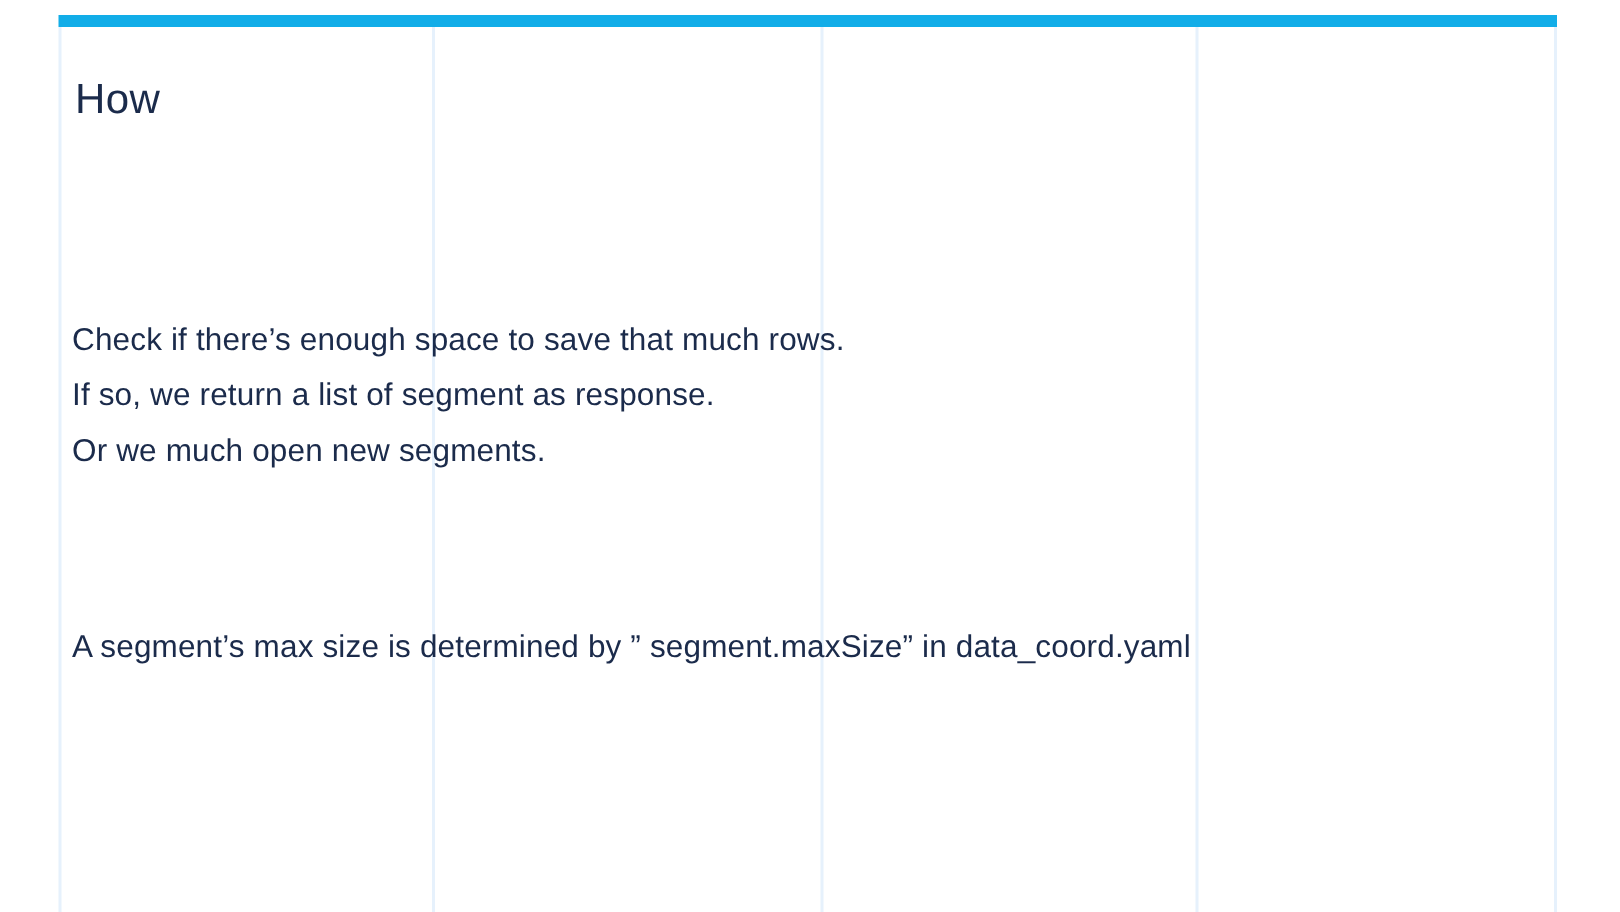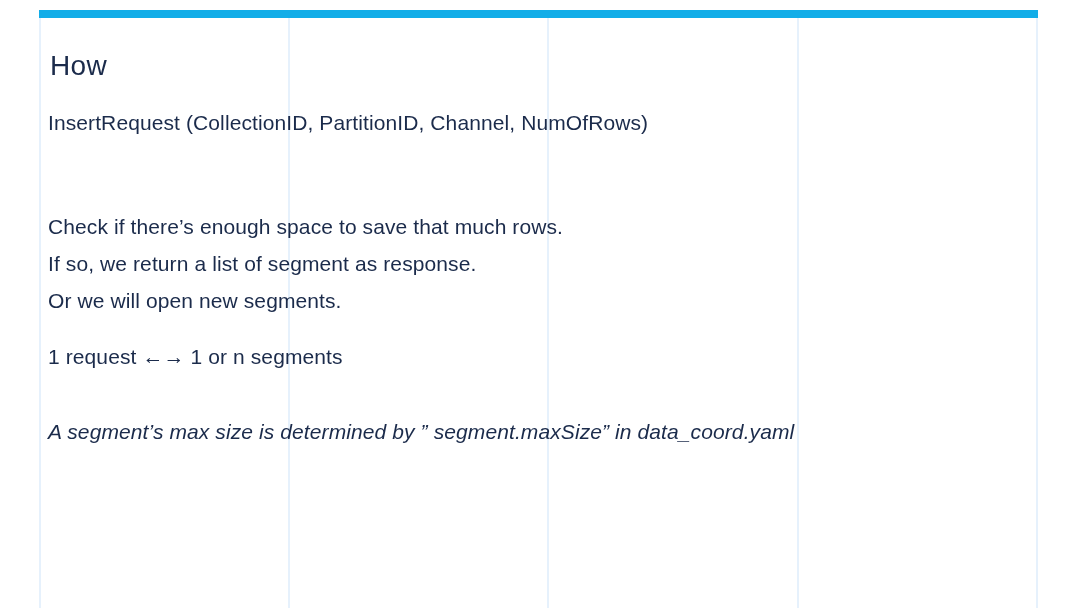--- a/index.html
+++ b/index.html
@@ -65,44 +65,42 @@
     left: 48px;
     font-size: 21px;
     line-height: 24px;
     letter-spacing: 0.1px;
     color: var(--text, #1B2B4B);
     white-space: nowrap;
   }
   .signature { top: 111px; }
   .paragraph { top: 208px; line-height: 37px; }
   .mapping   { top: 345px; }
-  .note      { top: 420px; font-style: italic; }
+  .note      { top: 420px; }
 </style>
 </head>
 <body style="--accent-bar: #12ADE8; --text: #1B2B4B; --grid-line: #E6F1FC; --background: #FFFFFF;">
 
 <div class="slide">
 
   <div class="accent-bar"></div>
 
   <div class="grid">
     <div class="v-line c0"></div>
     <div class="v-line c1"></div>
     <div class="v-line c2"></div>
     <div class="v-line c3"></div>
     <div class="v-line c4"></div>
   </div>
 
   <div class="title">How</div>
 
-  <div class="body-text signature">InsertRequest (CollectionID, PartitionID, Channel, NumOfRows)</div>
 
   <div class="body-text paragraph">
     <div>Check if there’s enough space to save that much rows.</div>
     <div>If so, we return a list of segment as response.</div>
-    <div>Or we will open new segments.</div>
+    <div>Or we much open new segments.</div>
   </div>
 
-  <div class="body-text mapping">1 request ←→ 1 or n segments</div>
 
   <div class="body-text note">A segment’s max size is determined by ” segment.maxSize” in data_coord.yaml</div>
 
 </div>
 
 </body></html>

